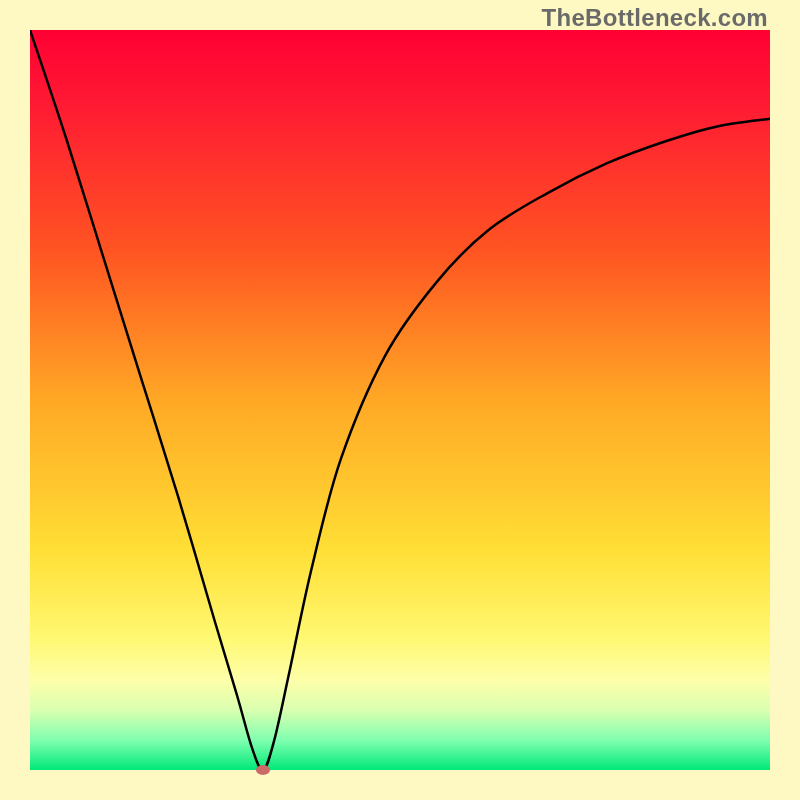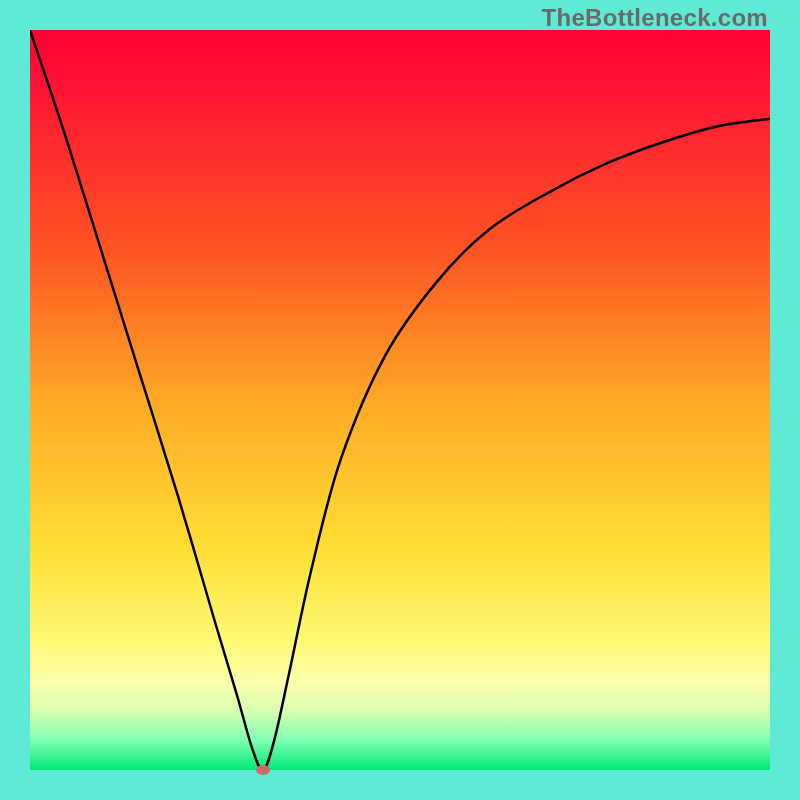--- a/index.html
+++ b/index.html
@@ -1,20 +1,20 @@
 <!DOCTYPE html>
 <html><head>
 <meta charset="utf-8">
 <style>
   * { margin: 0; padding: 0; box-sizing: border-box; }
   html, body { width: 800px; height: 800px; overflow: hidden; background: #000; }
   .frame {
     width: 800px;
     height: 800px;
-    background: #5eead4;
+    background: #fef9c3;
     position: relative;
   }
   .plot-area {
     position: absolute;
     left: 30px;
     top: 30px;
     width: 740px;
     height: 740px;
     background: linear-gradient(to bottom,
       #ff0033 0%,

